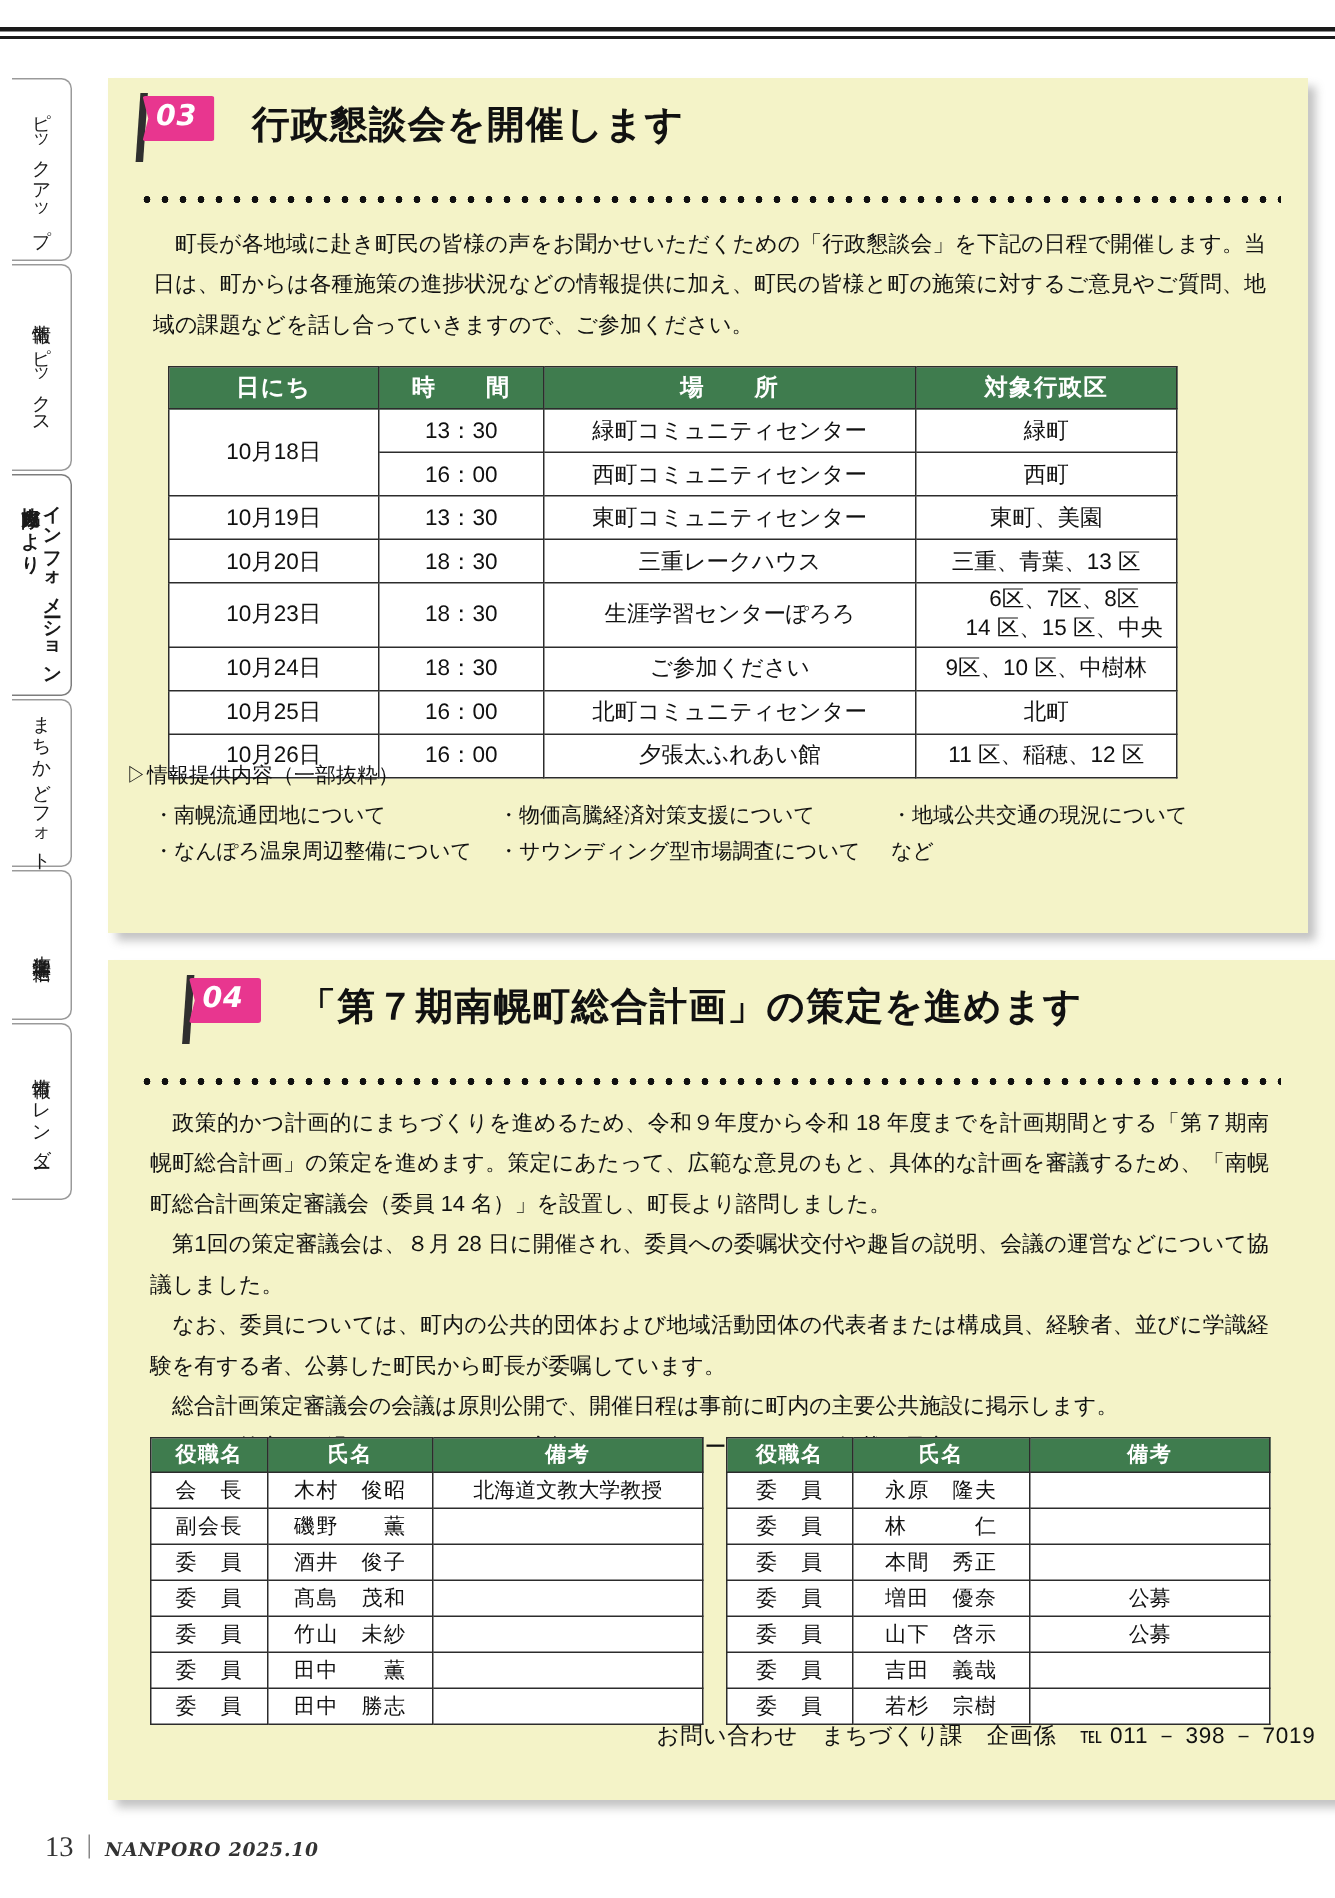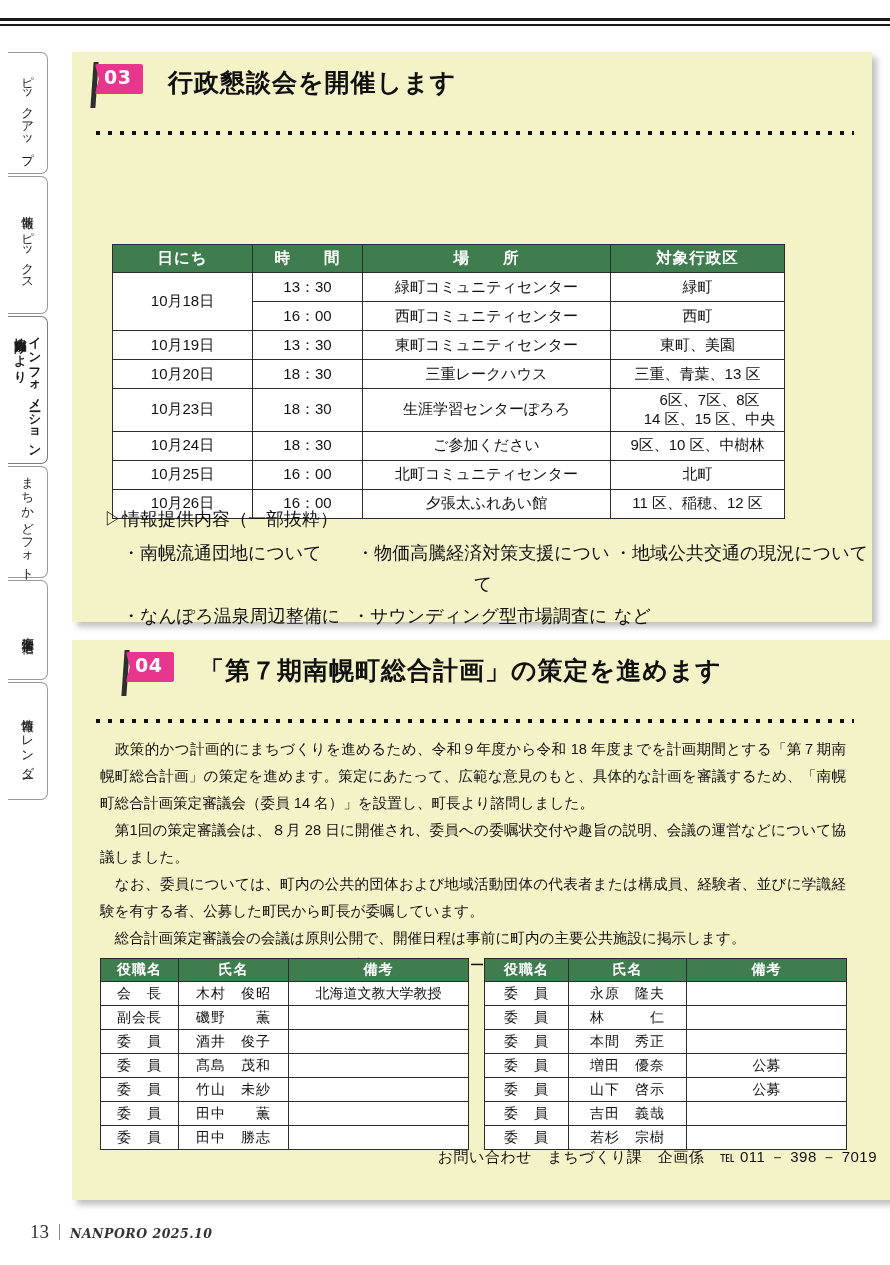--- a/index.html
+++ b/index.html
@@ -91,20 +91,21 @@
   .sec-head {
     position: relative;
     height: 62px;
   }
   .flag {
     position: absolute;
     left: 16px;
     top: 10px;
     width: 60px;
     height: 44px;
+    font-style: italic;
   }
   .flag .pole {
     position: absolute;
     left: 4px;
     top: 0;
     width: 5px;
     height: 46px;
     background: #2f2f2f;
     transform: skewX(-4deg);
   }
@@ -186,23 +187,22 @@
     position: absolute;
     left: 112px;
     top: 245px;
   }
   .schedule-wrap table { width: 672px; }
 
   .notes {
     position: absolute;
     left: 88px;
     top: 498px;
-    font-size: 18px;
+    font-size: 14px;
     line-height: 1.75;
-    margin-left: 20px;
   }
   .notes .bullets {
     margin-left: 18px;
   }
   .contact {
     position: absolute;
     right: 26px;
     font-size: 15px;
     letter-spacing: 0.5px;
   }
@@ -299,20 +299,23 @@
   <div class="sec-head">
     <div class="flag">
       <div class="pole"></div>
       <div class="banner"></div>
       <div class="num">03</div>
     </div>
     <div class="sec-title">行政懇談会を開催します</div>
   </div>
   <div class="dot-rule" style="top:78px;"></div>
 
+  <div class="body-text" style="left:30px; top:98px; width:742px;">
+    <p>　町長が各地域に赴き町民の皆様の声をお聞かせいただくための「行政懇談会」を下記の日程で開催します。当日は、町からは各種施策の進捗状況などの情報提供に加え、町民の皆様と町の施策に対するご意見やご質問、地域の課題などを話し合っていきますので、ご参加ください。</p>
+  </div>
 
   <div class="schedule-wrap" style="left:40px; top:192px;">
     <table class="tbl">
       <colgroup>
         <col style="width:140px">
         <col style="width:110px">
         <col style="width:248px">
         <col style="width:174px">
       </colgroup>
       <thead>
@@ -373,21 +376,21 @@
           <td class="left">11 区、稲穂、12 区</td>
         </tr>
       </tbody>
     </table>
   </div>
 
   <div class="notes" style="left:12px; top:452px; width:780px;">
     <div>▷情報提供内容（一部抜粋）</div>
     <div class="bullets" style="display:flex; gap:0; margin-top:2px;">
       <span style="width:230px;">・南幌流通団地について</span>
-      <span style="width:262px;text-align:center;">・物価高騰経済対策支援について</span>
+      <span style="width:262px;">・物価高騰経済対策支援について</span>
       <span>・地域公共交通の現況について</span>
     </div>
     <div class="bullets" style="display:flex; gap:0;">
       <span style="width:230px;">・なんぽろ温泉周辺整備について</span>
       <span style="width:262px;">・サウンディング型市場調査について</span>
       <span>など</span>
     </div>
   </div>
 
 </div>

